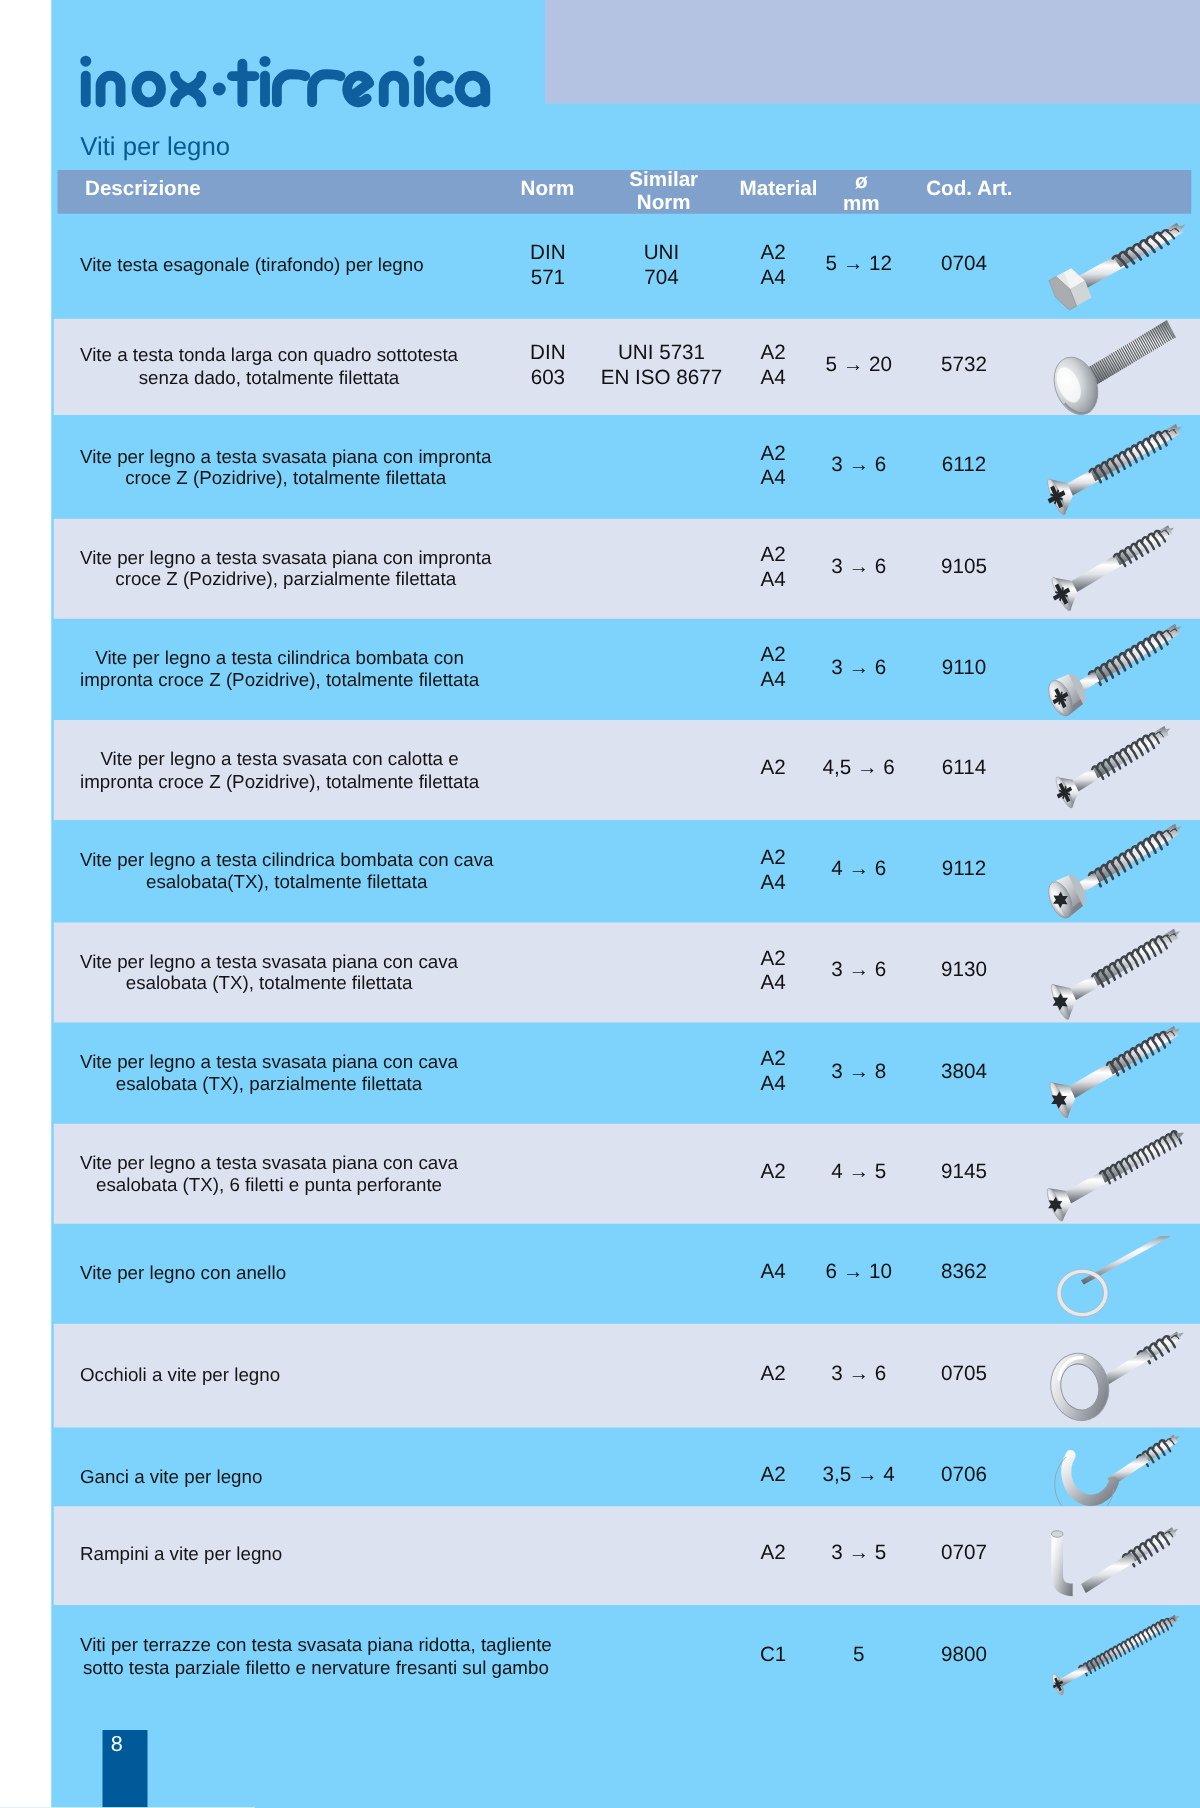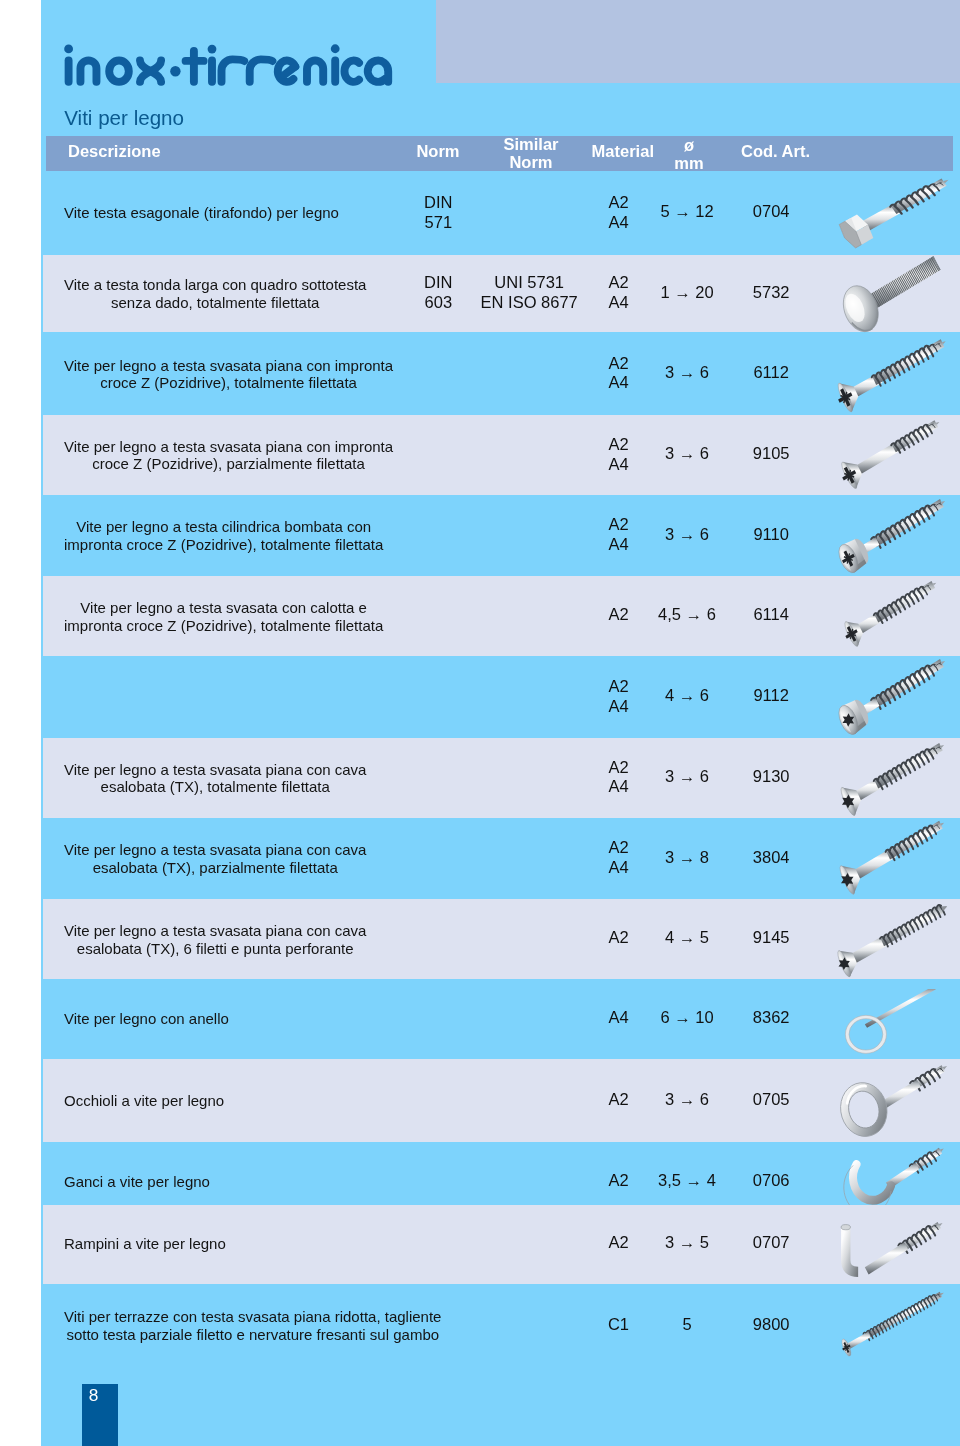--- a/index.html
+++ b/index.html
@@ -72,20 +72,22 @@
       <div class="h" style="left: 573px; width: 140px; top: -0.2px;">ø
 mm</div>
       <div class="h" style="left: 659.5px; width: 140px; top: 6.4px;">Cod. Art.</div>
     </div>
 
   <div class="rowsw" id="rowsw">
       <div class="row" style="height: 83.6px;">
         <div class="desc" style="top: 33.4px;">Vite testa esagonale (tirafondo) per legno</div>
         <div class="c" style="left: 317.3px; width: 160px; top: 21.9px;">DIN
 571</div>
+        <div class="c" style="left: 408.2px; width: 160px; top: 21.9px;">UNI
+704</div>
         <div class="c" style="left: 497.5px; width: 160px; top: 21.9px;">A2
 A4</div>
         <div class="c" style="left: 566px; width: 160px; top: 31.4px;">5 → 12</div>
         <div class="c" style="left: 650.2px; width: 160px; top: 31.4px;">0704</div>
         <div class="pic">
           <svg width="190" height="92" viewBox="0 0 190 92" xmlns="http://www.w3.org/2000/svg" style="transform-origin: 0px 0px; transform: translate(-7.65px, 0.93px) scale(1.0485, 0.9384);">
             <defs>
               <linearGradient id="gS" x1="0" y1="0" x2="0" y2="1" gradientUnits="objectBoundingBox">
                 <stop offset="0" stop-color="#6e747a"></stop>
                 <stop offset=".13" stop-color="#b3b9be"></stop>
@@ -141,21 +143,21 @@
       <div class="row" style="height: 77.8px;">
         <div class="rowbg"></div>
         <div class="desc" style="top: 21.9px;">Vite a testa tonda larga con quadro sottotesta
 senza dado, totalmente filettata</div>
         <div class="c" style="left: 317.3px; width: 160px; top: 18.9px;">DIN
 603</div>
         <div class="c" style="left: 408.2px; width: 160px; top: 18.9px;">UNI 5731
 EN ISO 8677</div>
         <div class="c" style="left: 497.5px; width: 160px; top: 18.9px;">A2
 A4</div>
-        <div class="c" style="left: 566px; width: 160px; top: 28.4px;">1 → 20</div>
+        <div class="c" style="left: 566px; width: 160px; top: 28.4px;">5 → 20</div>
         <div class="c" style="left: 650.2px; width: 160px; top: 28.4px;">5732</div>
         <div class="pic">
           <svg width="190" height="92" viewBox="0 0 190 92" xmlns="http://www.w3.org/2000/svg" style="transform-origin: 0px 0px; transform: translate(3.47px, -15.74px) scale(0.951, 1.0714);">
             <defs>
               <linearGradient id="gS" x1="0" y1="0" x2="0" y2="1" gradientUnits="objectBoundingBox">
                 <stop offset="0" stop-color="#6e747a"></stop>
                 <stop offset=".13" stop-color="#b3b9be"></stop>
                 <stop offset=".33" stop-color="#ffffff"></stop>
                 <stop offset=".56" stop-color="#dfe2e5"></stop>
                 <stop offset=".80" stop-color="#8f959b"></stop>
@@ -523,20 +525,22 @@
             <path d="M39.65 66.53L35.61 59.09" stroke="#23262a" stroke-width="3.39"></path>
             <path d="M39.65 66.53L46.05 63.06" stroke="#23262a" stroke-width="3.39"></path>
             <path d="M39.65 66.53L38.38 71.72" stroke="#23262a" stroke-width="1.44"></path>
             <path d="M39.65 66.53L34.61 64.77" stroke="#23262a" stroke-width="1.44"></path>
             <path d="M39.65 66.53L40.92 61.35" stroke="#23262a" stroke-width="1.44"></path>
             <path d="M39.65 66.53L44.69 68.29" stroke="#23262a" stroke-width="1.44"></path>
           </svg>
         </div>
       </div>
       <div class="row" style="height: 81.8px;">
+        <div class="desc" style="top: 23.9px;">Vite per legno a testa cilindrica bombata con cava
+esalobata(TX), totalmente filettata</div>
         <div class="c" style="left: 497.5px; width: 160px; top: 20.9px;">A2
 A4</div>
         <div class="c" style="left: 566px; width: 160px; top: 30.4px;">4 → 6</div>
         <div class="c" style="left: 650.2px; width: 160px; top: 30.4px;">9112</div>
         <div class="pic">
           <svg width="190" height="92" viewBox="0 0 190 92" xmlns="http://www.w3.org/2000/svg" style="transform-origin: 0px 0px; transform: translate(1.29px, -7.56px) scale(0.9211, 1.0563);">
             <defs>
               <linearGradient id="gS" x1="0" y1="0" x2="0" y2="1" gradientUnits="objectBoundingBox">
                 <stop offset="0" stop-color="#6e747a"></stop>
                 <stop offset=".13" stop-color="#b3b9be"></stop>

